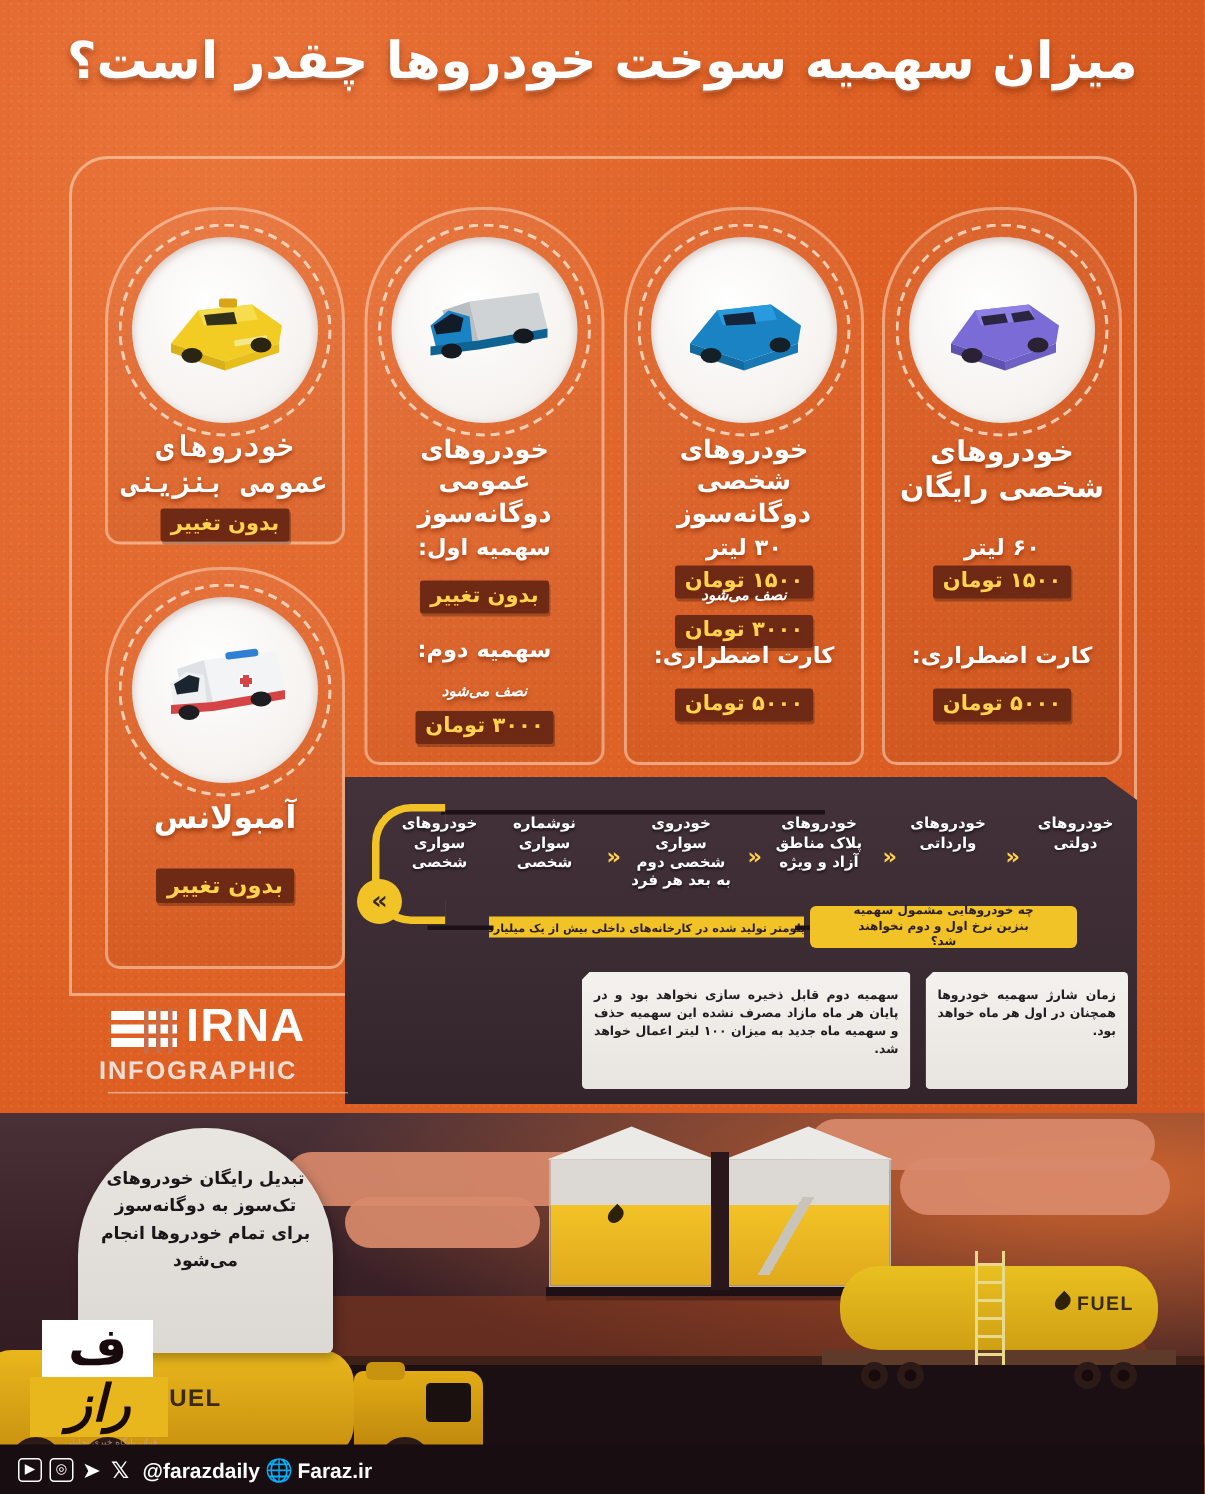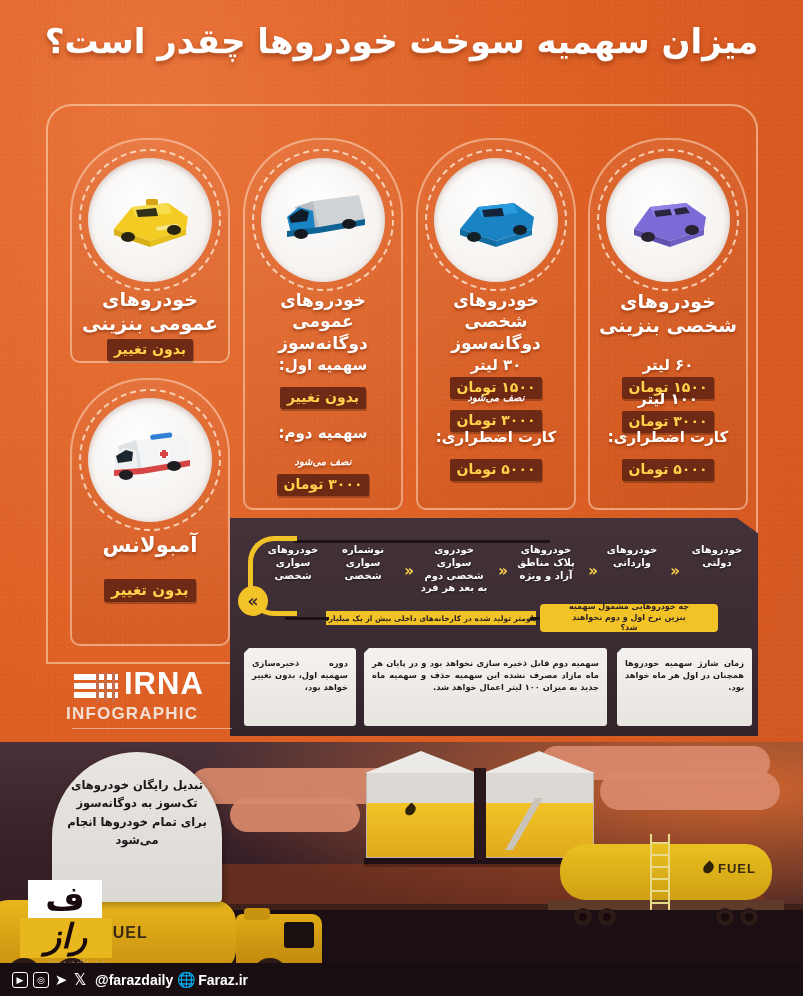--- a/index.html
+++ b/index.html
@@ -137,21 +137,21 @@
   .note{
     position:absolute;top:0;height:78px;
     background:linear-gradient(180deg,#f4f2ef 0%,#e8e4df 100%);
     border-radius:3px;box-sizing:border-box;padding:9px 8px;
     color:#211a1e;font-size:8.3px;font-weight:bold;line-height:1.45;
     direction:rtl;text-align:justify;
     box-shadow:2px 3px 5px rgba(0,0,0,.35);
     clip-path:polygon(5px 0, 100% 0, 100% 100%, 0 100%, 0 5px);
   }
   .note.n1{right:0;width:135px;}
-  .note.n2{right:145px;width:243px;}
+  .note.n2{right:145px;width:219px;}
   .note.n3{right:396px;width:112px;}
 
   
   .irna{position:absolute;left:62px;top:668px;width:170px;height:70px;}
   .irna-mark{position:absolute;right:112px;top:4px;width:46px;height:30px;}
   .irna-mark i{position:absolute;display:block;background:#fff;}
   .irna-word{
     position:absolute;right:0;top:-2px;width:108px;color:#fff;
     font-size:31px;font-weight:bold;letter-spacing:1px;
     font-family:"Liberation Sans",sans-serif;direction:ltr;text-align:left;
@@ -241,28 +241,24 @@
           <polygon points="14,40 30,18 66,14 86,28 84,40 50,52" fill="#7b6bd6"></polygon>
           <polygon points="30,18 66,14 70,24 34,28" fill="#8f80e6"></polygon>
           <polygon points="34,22 50,20 52,26 36,28" fill="#2b2540"></polygon>
           <polygon points="54,20 66,18 70,24 56,26" fill="#2b2540"></polygon>
           <polygon points="14,40 50,52 50,58 14,46" fill="#5f51b0"></polygon>
           <polygon points="50,52 84,40 84,46 50,58" fill="#6f60c4"></polygon>
           <ellipse cx="28" cy="48" rx="7" ry="5" fill="#2a2233"></ellipse>
           <ellipse cx="72" cy="41" rx="7" ry="5" fill="#2a2233"></ellipse>
         </svg>
       </div>
-      <div class="card-title" style="top:150px;font-size:19px;">خودروهای شخصی بنزینی</div>
+      <div class="card-title" style="top:150px;font-size:19px;">خودروهای شخصی رایگان</div>
       <div class="chip-row" style="top:216px;font-size:15px;">
         <span>۶۰ لیتر</span>
         <span class="chip chip-dark" style="font-size:14px;">۱۵۰۰ تومان</span>
-      </div>
-      <div class="chip-row" style="top:250px;font-size:15px;">
-        <span>۱۰۰ لیتر</span>
-        <span class="chip chip-dark" style="font-size:14px;">۳۰۰۰ تومان</span>
       </div>
       <div class="chip-row" style="top:288px;font-size:15px;">
         <span>کارت اضطراری:</span>
       </div>
       <div class="chip-row" style="top:316px;">
         <span class="chip chip-dark" style="font-size:14px;">۵۰۰۰ تومان</span>
       </div>
     </div>
 
     <div class="card c2">
@@ -329,21 +325,21 @@
           <polygon points="30,18 66,14 70,24 34,28" fill="#f7dc4d"></polygon>
           <polygon points="34,21 54,19 56,27 36,28" fill="#33301a"></polygon>
           <rect x="44" y="10" width="12" height="6" rx="1.5" fill="#d8a516"></rect>
           <polygon points="12,40 48,52 48,58 12,46" fill="#d9b015"></polygon>
           <polygon points="48,52 84,40 84,46 48,58" fill="#e6bf1c"></polygon>
           <rect x="54" y="38" width="22" height="4" fill="#f6e78b" transform="rotate(-9 54 38)"></rect>
           <ellipse cx="26" cy="48" rx="7" ry="5" fill="#2a2413"></ellipse>
           <ellipse cx="72" cy="41" rx="7" ry="5" fill="#2a2413"></ellipse>
         </svg>
       </div>
-      <div class="card-title" style="top:148px;font-size:19px;">خودروهای عمومی بنزینی</div>
+      <div class="card-title" style="top:148px;font-size:19px;font-family:Liberation Mono, monospace;">خودروهای عمومی بنزینی</div>
       <div class="chip-row" style="top:196px;">
         <span class="chip chip-dark" style="font-size:14px;">بدون تغییر</span>
       </div>
     </div>
 
     <div class="card c5">
       <div class="avatar">
         <svg class="veh" width="100" height="64" viewBox="0 0 100 64">
           <polygon points="36,12 84,6 90,32 42,40" fill="#f3f4f5"></polygon>
           <polygon points="36,12 42,40 24,44 18,18" fill="#dfe2e4"></polygon>
@@ -386,21 +382,20 @@
 
     <div class="yellow-strip">صفر کیلومتر تولید شده در کارخانه‌های داخلی بیش از یک میلیارد تومان</div>
     <div class="connector" style="left:55px;top:99px;width:44px;height:3px;"></div>
     <div class="connector" style="left:300px;top:99px;width:14px;height:3px;"></div>
     <div class="yellow-cal">چه خودروهایی مشمول سهمیه بنزین نرخ اول و دوم نخواهند شد؟</div>
   </div>
 
   <div class="notes">
     <div class="note n1">زمان شارژ سهمیه خودروها همچنان در اول هر ماه خواهد بود.</div>
     <div class="note n2">سهمیه دوم قابل ذخیره سازی نخواهد بود و در پایان هر ماه مازاد مصرف نشده این سهمیه حذف و سهمیه ماه جدید به میزان ۱۰۰ لیتر اعمال خواهد شد.</div>
-    <div class="note n3">دوره ذخیره‌سازی سهمیه اول، بدون تغییر خواهد بود،</div>
   </div>
 
   <div class="irna">
     <div class="irna-mark">
       <i style="left:0;top:2px;width:44px;height:6px;"></i>
       <i style="left:0;top:11px;width:44px;height:6px;"></i>
       <i style="left:0;top:20px;width:44px;height:6px;"></i>
       <i style="left:22px;top:0;width:3px;height:30px;background:#c96c4a;"></i>
       <i style="left:30px;top:0;width:3px;height:30px;background:#c96c4a;"></i>
       <i style="left:38px;top:0;width:3px;height:30px;background:#c96c4a;"></i>

